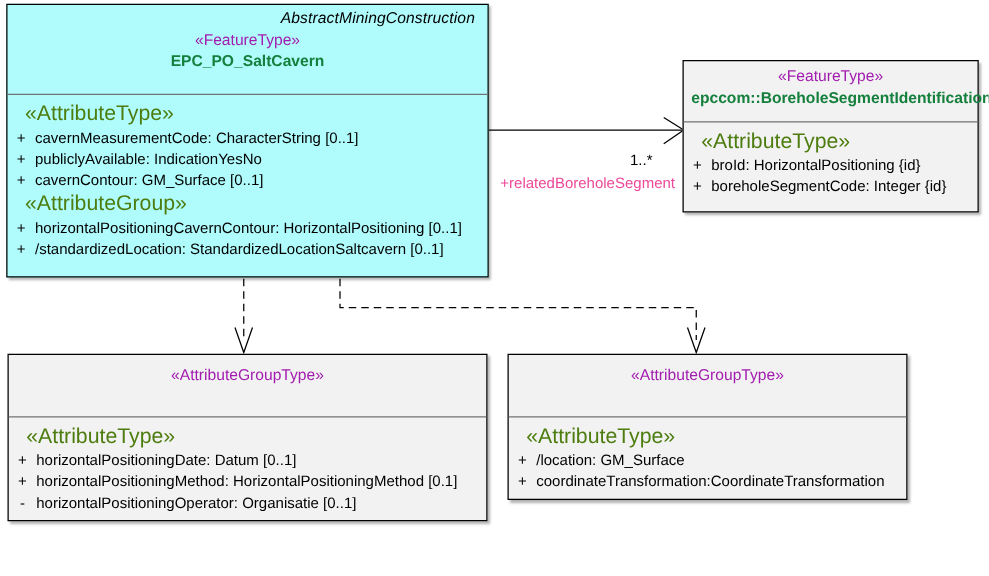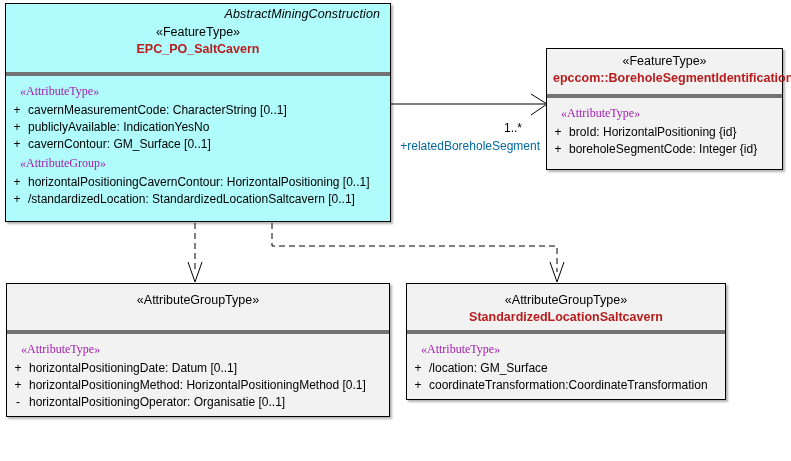--- a/index.html
+++ b/index.html
@@ -27,55 +27,54 @@
   .uml-box.cyan {
     background: #b0fcfc;
     border: 1px solid #000000;
   }
   .uml-header {
     box-sizing: border-box;
     text-align: center;
     padding: 4px 6px 5px 6px;
   }
   .uml-header.with-ns {
-    border-bottom: 4px solid #737373;
+    border-bottom: 1px solid #737373;
   }
   .ns-label {
     display: block;
     text-align: right;
     font-style: italic;
     font-size: 12.5px;
     color: #000000;
     padding: 1px 4px 3px 0;
     letter-spacing: .1px;
   }
   .stereo {
     display: block;
     font-size: 12.5px;
-    color: #000000;
+    color: #a21caf;
     line-height: 16px;
   }
   .cls-name {
     display: block;
     font-size: 12.5px;
     font-weight: bold;
-    color: #b91c1c;
+    color: #15803d;
     line-height: 17px;
     padding-top: 1px;
   }
   .uml-compartment {
     padding: 5px 0 6px 0;
   }
   .grp-stereo {
-    font-size: 12px;
-    color: #a21caf;
+    font-size: 17px;
+    color: #4d7c0f;
     padding: 2px 0 3px 14px;
     line-height: 16px;
     white-space: nowrap;
-    font-family: Liberation Serif, serif;
   }
   .attr-row {
     display: flex;
     align-items: baseline;
     font-size: 12px;
     color: #000000;
     line-height: 17px;
     white-space: nowrap;
   }
   .attr-vis {
@@ -94,21 +93,21 @@
     left: 0; top: 0;
     width: 791px;
     height: 461px;
     pointer-events: none;
   }
 
   
   .assoc-label {
     position: absolute;
     font-size: 12px;
-    color: #0369a1;
+    color: #ec4899;
     white-space: nowrap;
     text-align: right;
   }
   .assoc-mult {
     position: absolute;
     font-size: 12px;
     color: #000000;
     white-space: nowrap;
   }
 </style>
@@ -199,21 +198,20 @@
       <div class="attr-row">
         <span class="attr-vis">-</span>
         <span class="attr-text">horizontalPositioningOperator: Organisatie [0..1]</span>
       </div>
     </div>
   </div>
 
   <div class="uml-box" style="left:406px; top:283px; width:320px; height:117px;">
     <div class="uml-header with-ns" style="height:50px; padding-top:8px;">
       <span class="stereo">«AttributeGroupType»</span>
-      <span class="cls-name">StandardizedLocationSaltcavern</span>
     </div>
     <div class="uml-compartment">
       <div class="grp-stereo">«AttributeType»</div>
       <div class="attr-row">
         <span class="attr-vis">+</span>
         <span class="attr-text">/location: GM_Surface</span>
       </div>
       <div class="attr-row">
         <span class="attr-vis">+</span>
         <span class="attr-text">coordinateTransformation:CoordinateTransformation</span>

